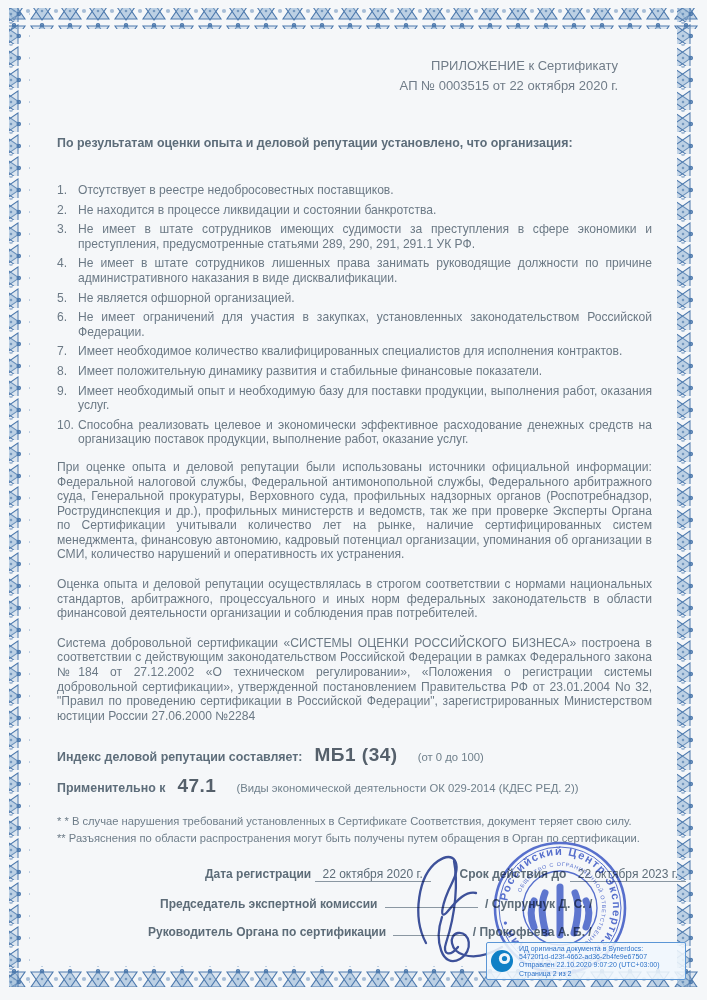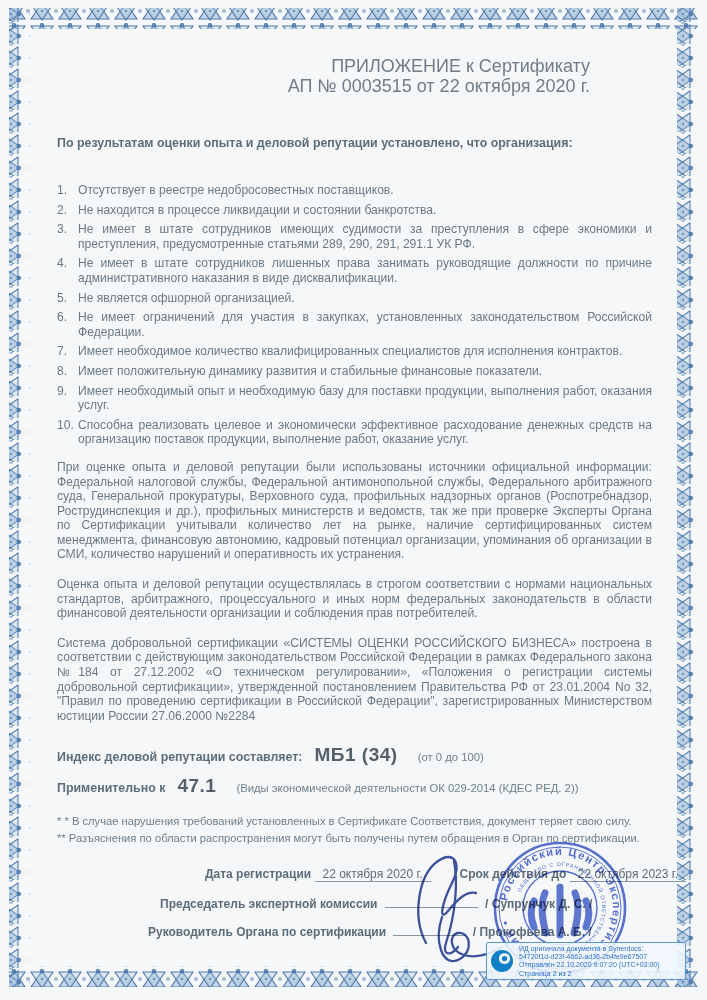--- a/index.html
+++ b/index.html
@@ -8,23 +8,23 @@
     width:707px;height:1000px;
     background:#f5f7f9;
     font-family:"Liberation Sans", sans-serif;
     color:#6b7985;
     overflow:hidden;
     margin:0 auto;
   }
   .border-svg{position:absolute;left:0;top:0;z-index:1;pointer-events:none;}
   .content{position:relative;z-index:2;padding:0 55px 0 57px;}
   .title-block{
-    margin:56px 62px 0 0;
+    margin:56px 34px 0 0;
     text-align:right;
-    font-size:18px;line-height:20px;
+    font-size:13px;line-height:20px;
     color:#707c88;
   }
   .intro{
     margin-top:40px;
     font-size:12.4px;font-weight:bold;color:#5d6d7a;
   }
   .num-list{margin-top:33px;}
   .num-item{display:flex;margin-bottom:5px;font-size:12.1px;line-height:14.6px;}
   .num-item .num{width:21px;flex:0 0 21px;}
   .num-item .txt{flex:1;text-align:justify;}

